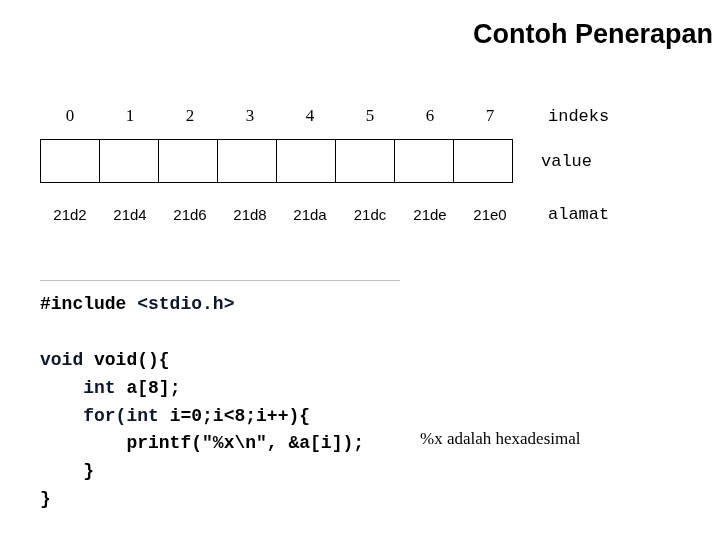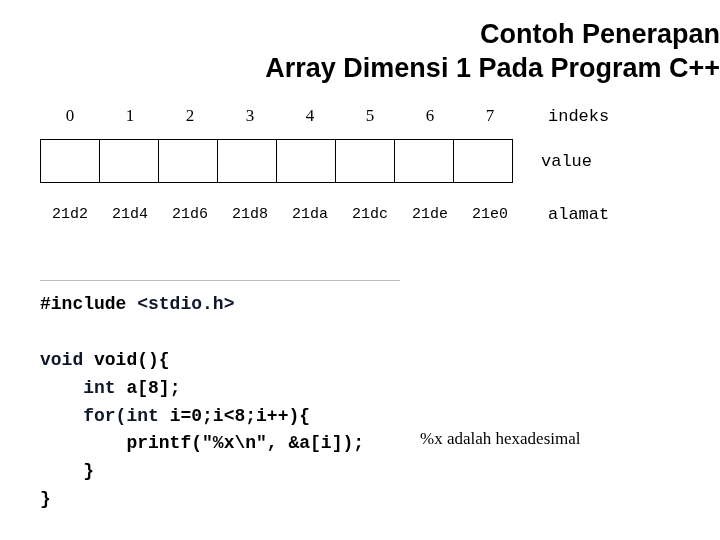--- a/index.html
+++ b/index.html
@@ -20,21 +20,21 @@
   }
   .title {
     position: absolute;
     top: 18px;
     right: 0;
     width: 520px;
     text-align: right;
     font-weight: 700;
     font-size: 27px;
     line-height: 1.25;
-    padding-right: 0;
+    padding-right: 7px;
   }
   .diagram {
     position: absolute;
     top: 100px;
     left: 40px;
     width: 640px;
   }
   .row {
     display: flex;
     align-items: center;
@@ -57,21 +57,21 @@
     margin-left: -1px;
   }
   .box-row {
     height: 46px;
     margin-top: 6px;
     margin-bottom: 6px;
   }
   .addr-cell {
     width: 60px;
     text-align: center;
-    font-family: Liberation Mono, monospace;
+    font-family: Liberation Sans, sans-serif;
     font-size: 15px;
   }
   .row-label {
     font-family: Liberation Mono, monospace;
     font-size: 17px;
     margin-left: 28px;
   }
   .addr-row { margin-top: 14px; }
   .code-wrap {
     position: absolute;
@@ -103,21 +103,20 @@
   }
   .code-inner { position: relative; }
 </style>
 </head>
 <body>
 
 <div class="slide">
 
   <div class="title">
     <span>Contoh Penerapan</span><br>
-    <span>Array Dimensi 1 Pada Program C++</span>
   </div>
 
   <div class="diagram">
 
     <div class="row">
       <div class="cells">
         <div class="idx-cell">0</div>
         <div class="idx-cell">1</div>
         <div class="idx-cell">2</div>
         <div class="idx-cell">3</div>

